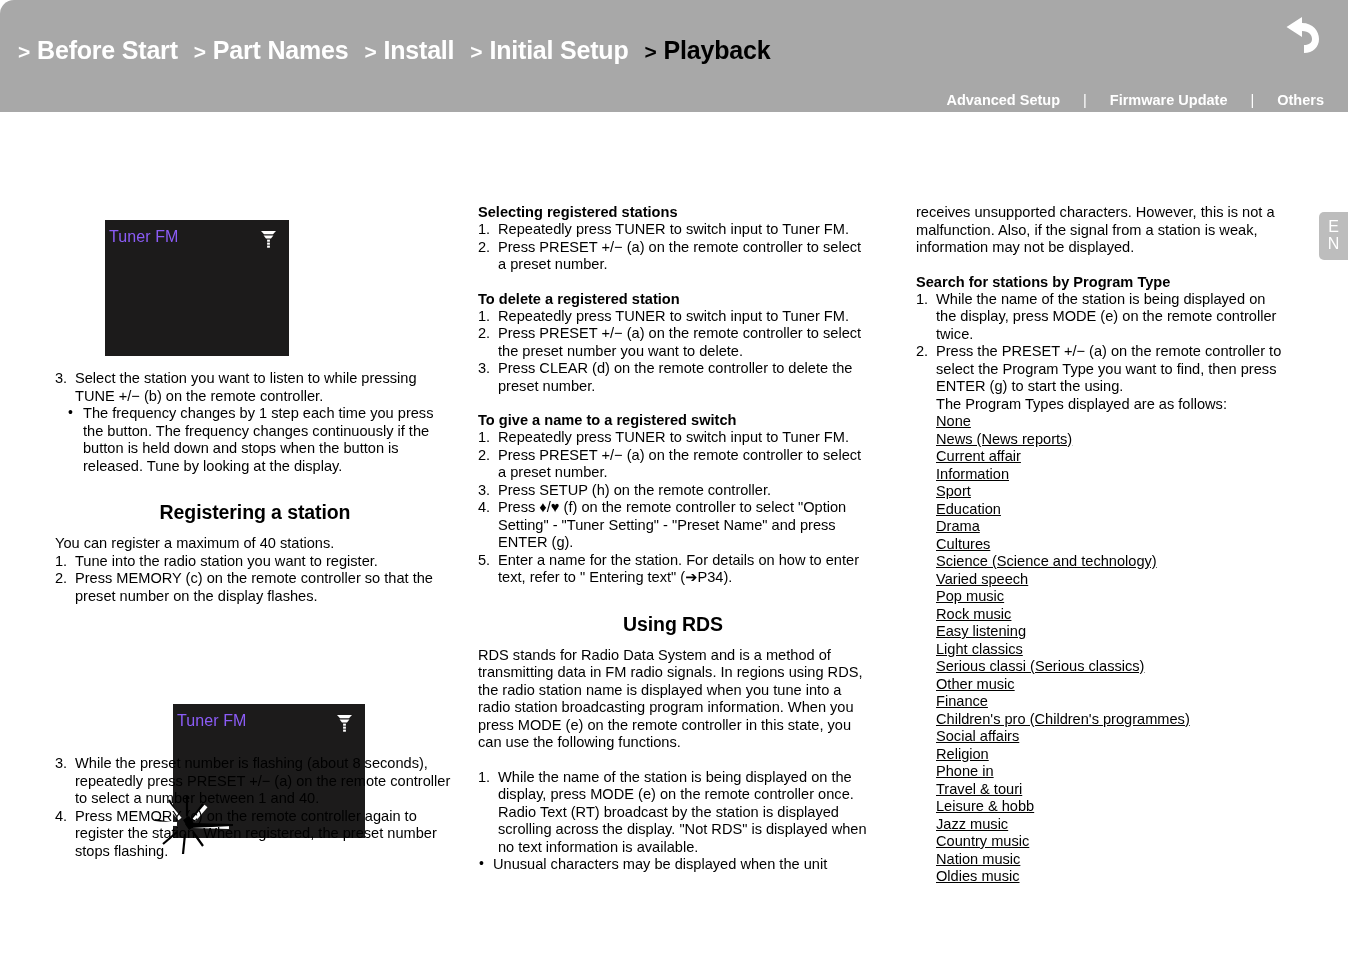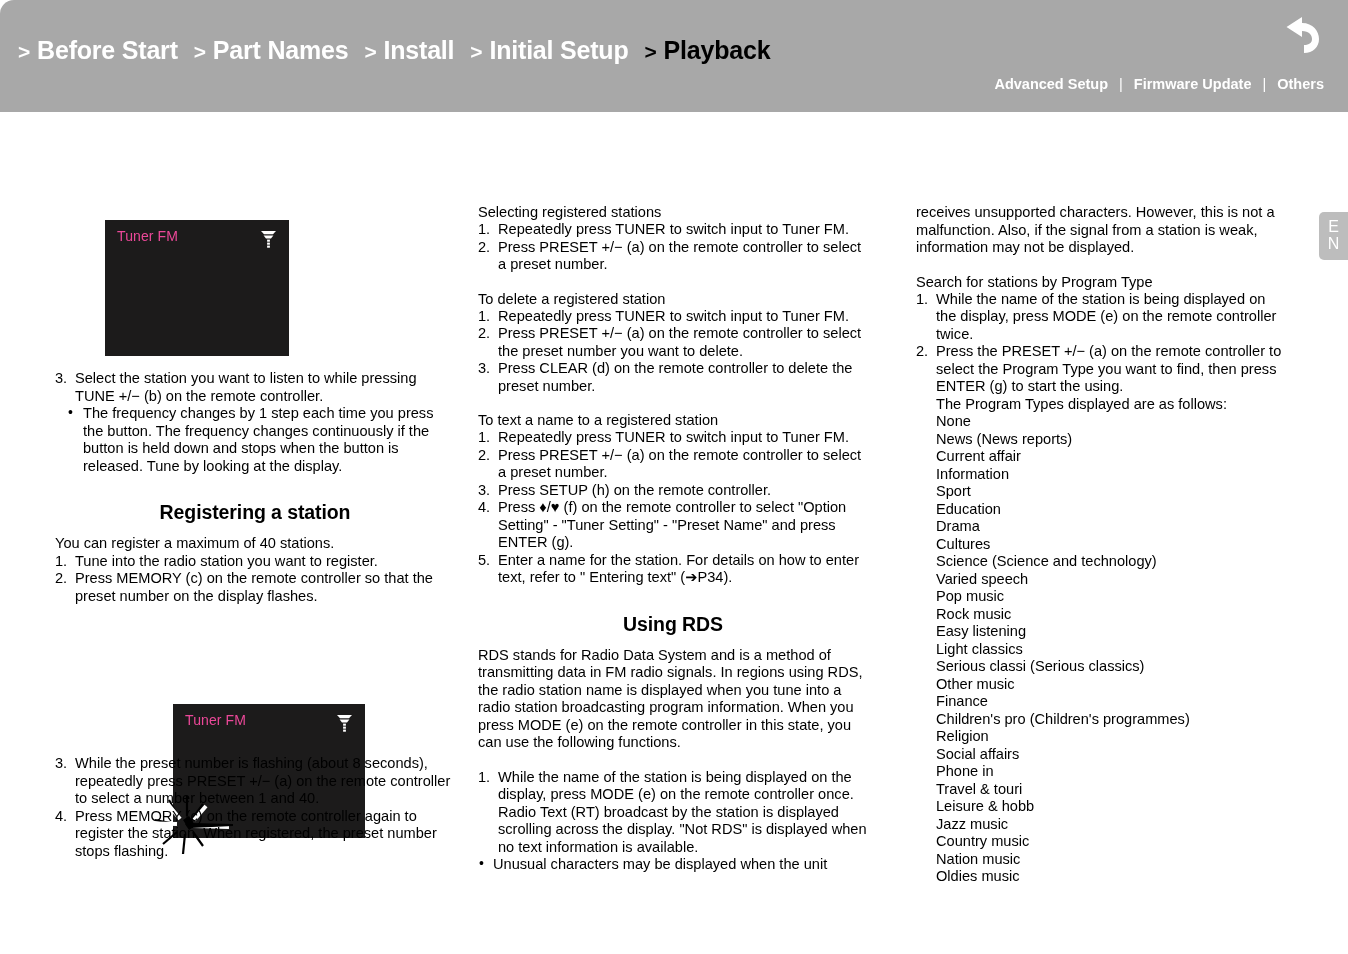--- a/index.html
+++ b/index.html
@@ -52,27 +52,27 @@
     margin-right: 7px;
     line-height: 1;
   }
   .crumb.active {
     color: #000000;
   }
 
   .header-links {
     position: absolute;
     right: 24px;
-    top: 76px;
+    top: 92px;
     font-size: 14.5px;
     font-weight: bold;
     color: #ffffff;
     display: flex;
     align-items: flex-start;
-    gap: 4px;
+    gap: 16px;
     white-space: nowrap;
   }
   .header-links .hl {
     cursor: pointer;
   }
   .header-links .sep {
     margin: 0 7px;
     color: #ffffff;
     font-weight: normal;
   }
@@ -126,21 +126,21 @@
   
   .h2 {
     font-size: 19.5px;
     font-weight: bold;
     margin: 0 0 11px 0;
     letter-spacing: -0.1px;
     text-align: center;
   }
   .h3 {
     font-size: 14.6px;
-    font-weight: normal;
+    font-weight: bold;
     margin: 0 0 1px 0;
   }
   .p {
     font-size: 14.6px;
     line-height: 17.5px;
     margin: 0;
   }
   .gap-md { height: 17px; }
   .gap-lg { height: 26px; }
 
@@ -174,38 +174,39 @@
     top: -1px;
     font-size: 14px;
   }
   ul.bullets.tight > li { padding-left: 15px; }
   ul.bullets.tight > li > .dot { left: 1px; }
 
   .plain-list {
     list-style: none;
     margin: 0;
     padding: 0 0 0 20px;
+    text-decoration: underline;
   }
   .plain-list > li {
     font-size: 14.6px;
     line-height: 17.5px;
   }
   .indent20 { padding-left: 20px; }
 
   
   .display-box {
     background: #1c1b1b;
     position: relative;
   }
   .display-box .dlabel {
     position: absolute;
-    left: 12px;
+    left: 4px;
     top: 8px;
-    color: #ec4899;
-    font-size: 14px;
+    color: #8b5cf6;
+    font-size: 16px;
     letter-spacing: 0.1px;
   }
   .display-box .antenna {
     position: absolute;
     right: 12px;
     top: 9px;
     width: 17px;
     height: 19px;
   }
 
@@ -418,21 +419,21 @@
         <span>Press PRESET +/− (a) on the remote controller to select the preset number you want to delete.</span>
       </li>
       <li>
         <span class="num">3.</span>
         <span>Press CLEAR (d) on the remote controller to delete the preset number.</span>
       </li>
     </ol>
 
     <div class="gap-md"></div>
 
-    <h3 class="h3">To text a name to a registered station</h3>
+    <h3 class="h3">To give a name to a registered switch</h3>
     <ol class="steps">
       <li>
         <span class="num">1.</span>
         <span>Repeatedly press TUNER to switch input to Tuner FM.</span>
       </li>
       <li>
         <span class="num">2.</span>
         <span>Press PRESET +/− (a) on the remote controller to select a preset number.</span>
       </li>
       <li>
@@ -501,22 +502,22 @@
       <li>Science (Science and technology)</li>
       <li>Varied speech</li>
       <li>Pop music</li>
       <li>Rock music</li>
       <li>Easy listening</li>
       <li>Light classics</li>
       <li>Serious classi (Serious classics)</li>
       <li>Other music</li>
       <li>Finance</li>
       <li>Children's pro (Children's programmes)</li>
+      <li>Social affairs</li>
       <li>Religion</li>
-      <li>Social affairs</li>
       <li>Phone in</li>
       <li>Travel &amp; touri</li>
       <li>Leisure &amp; hobb</li>
       <li>Jazz music</li>
       <li>Country music</li>
       <li>Nation music</li>
       <li>Oldies music</li>
     </ul>
   </div>
 

